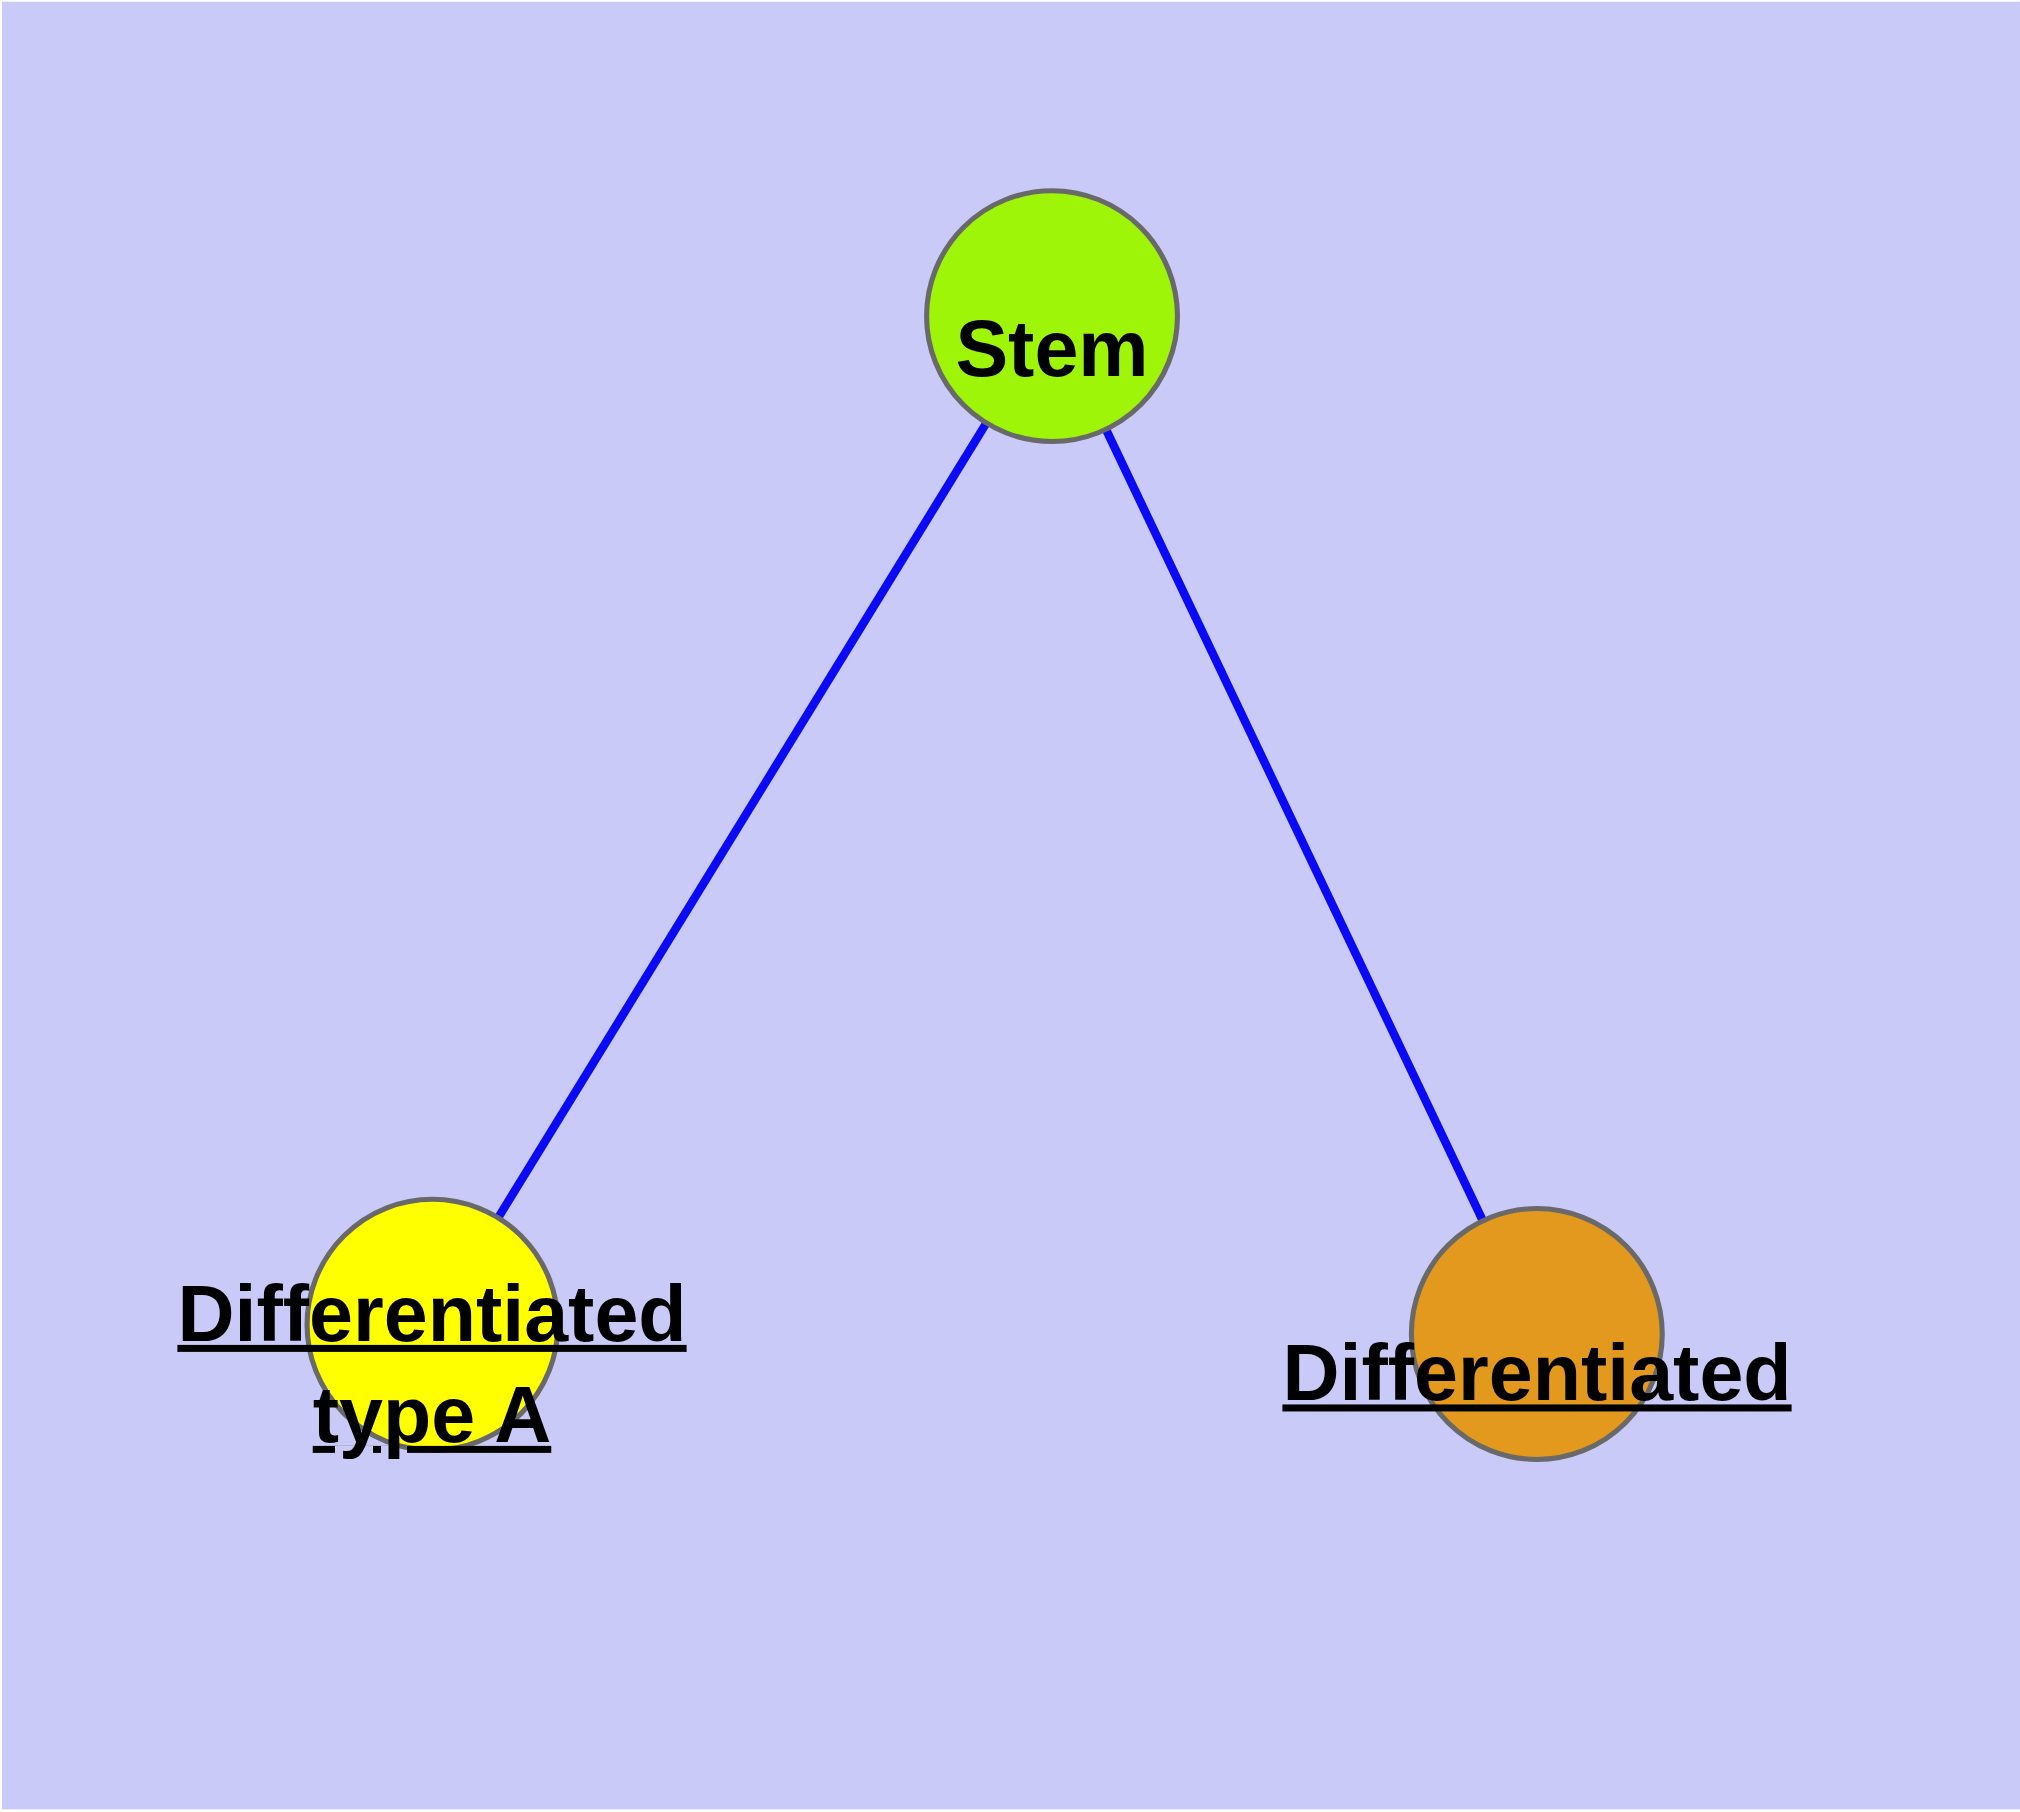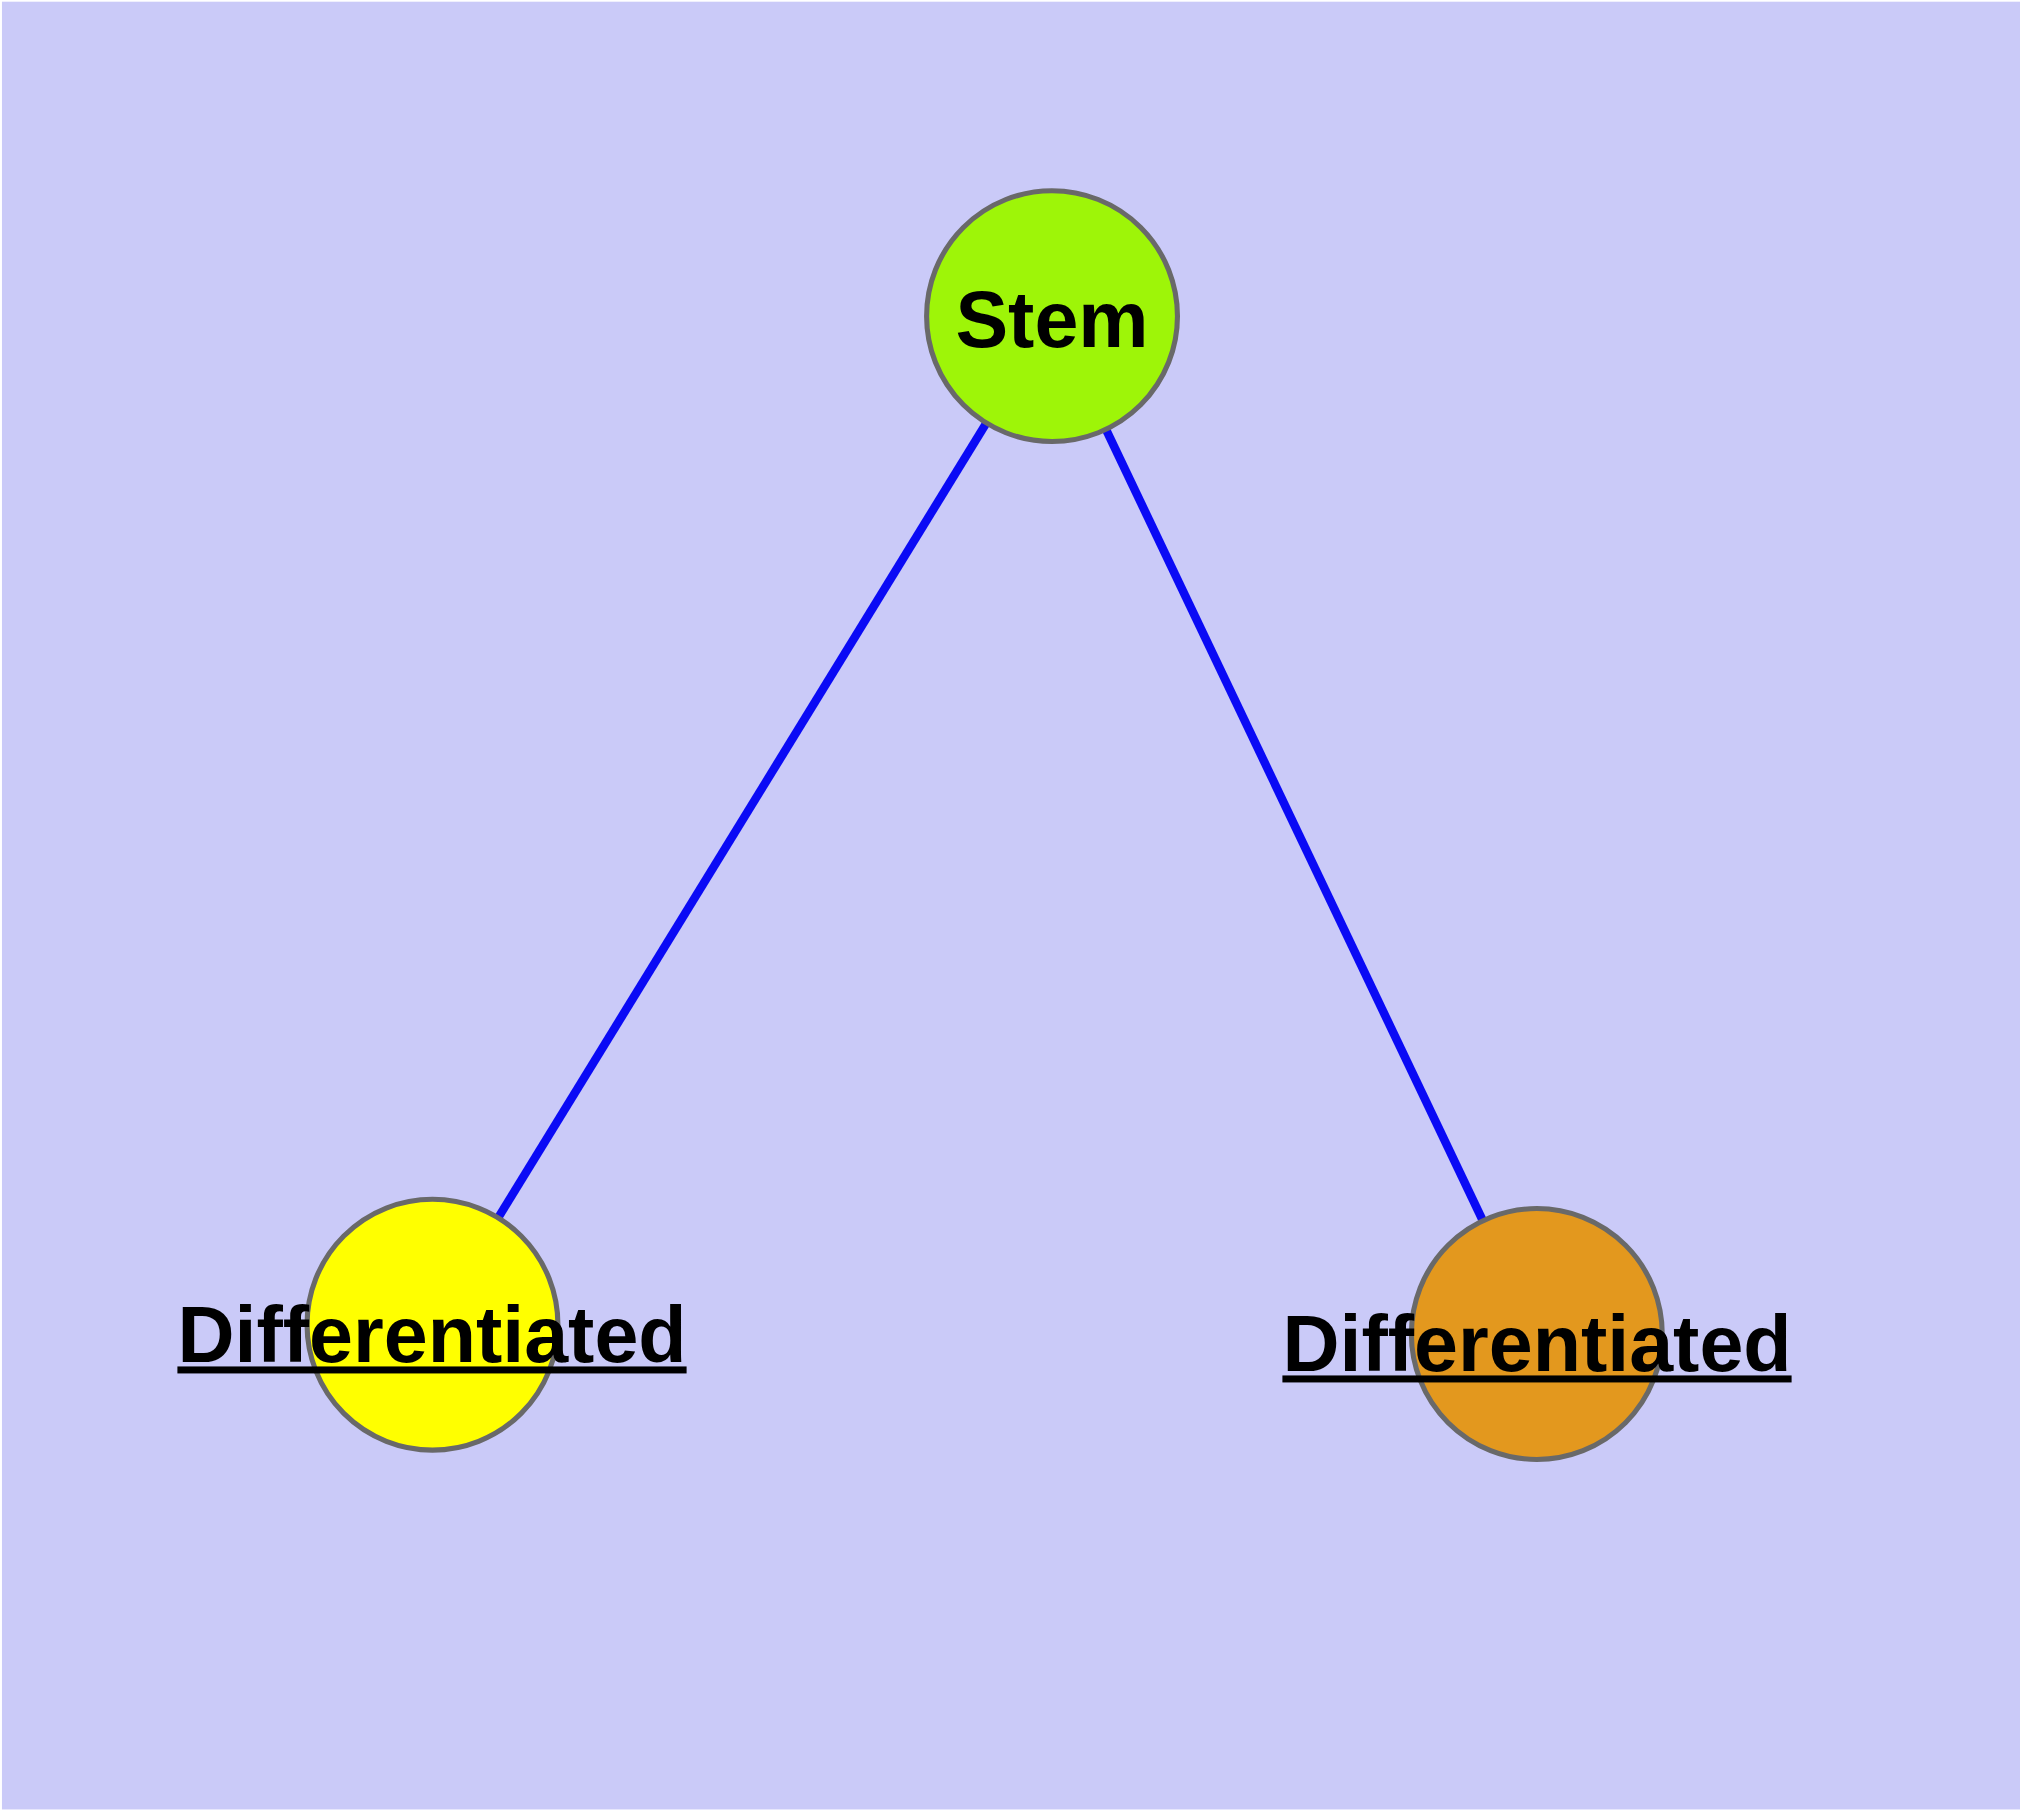--- a/index.html
+++ b/index.html
@@ -26,20 +26,21 @@
   .node-label {
     position: absolute;
     transform: translate(-50%, -50%);
     text-align: center;
     color: #000000;
     font-weight: bold;
     font-size: 79px;
     line-height: 1.28;
     white-space: nowrap;
     letter-spacing: 0;
+    margin-top: 29px;
   }
   .node-label span {
     display: block;
     text-decoration: underline;
   }
 </style>
 </head>
 <body>
 
 <div class="stage">
@@ -53,20 +54,21 @@
 
     <circle cx="1241" cy="373" r="148" stroke-width="6" fill="#9EF508" stroke="#696969"></circle>
     <circle cx="510" cy="1563" r="148" stroke-width="6" fill="#FFFF00" stroke="#696969"></circle>
     <circle cx="1813" cy="1574" r="148" stroke-width="6" fill="#E3981E" stroke="#696969"></circle>
   </svg>
 
   <div class="node-label" style="left:1052px; top:320px;">Stem</div>
 
   <div class="node-label" style="left:432px; top:1335px;">
     <span>Differentiated</span>
+    <span>type A</span>
   </div>
 
   <div class="node-label" style="left:1537px; top:1344px;">
     <span>Differentiated</span>
   </div>
 
 </div>
 
 
 </body></html>

